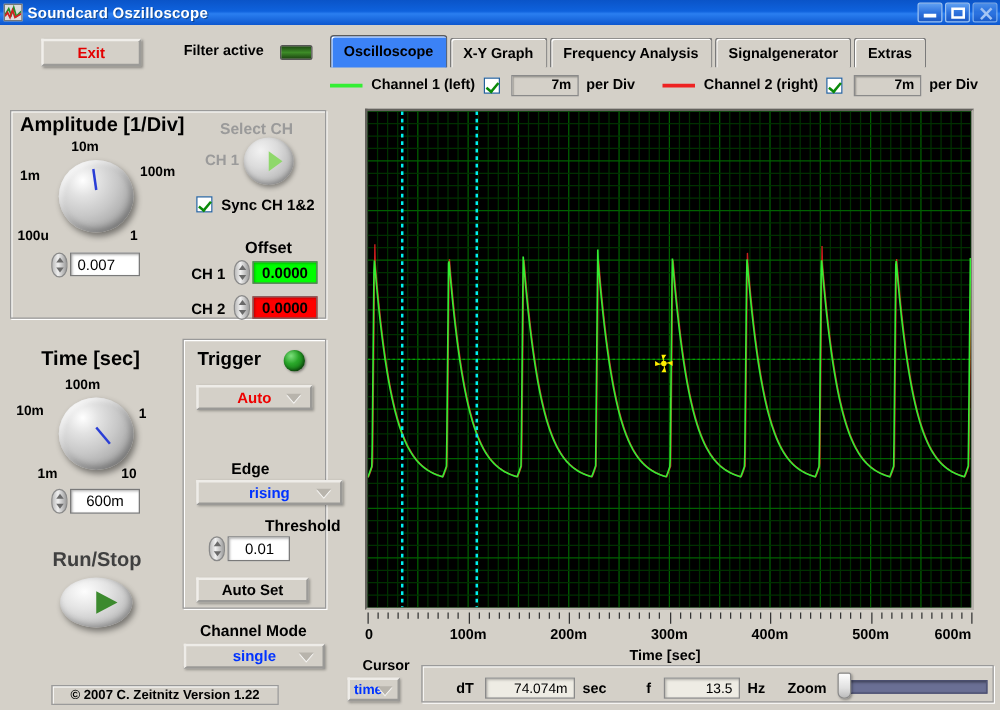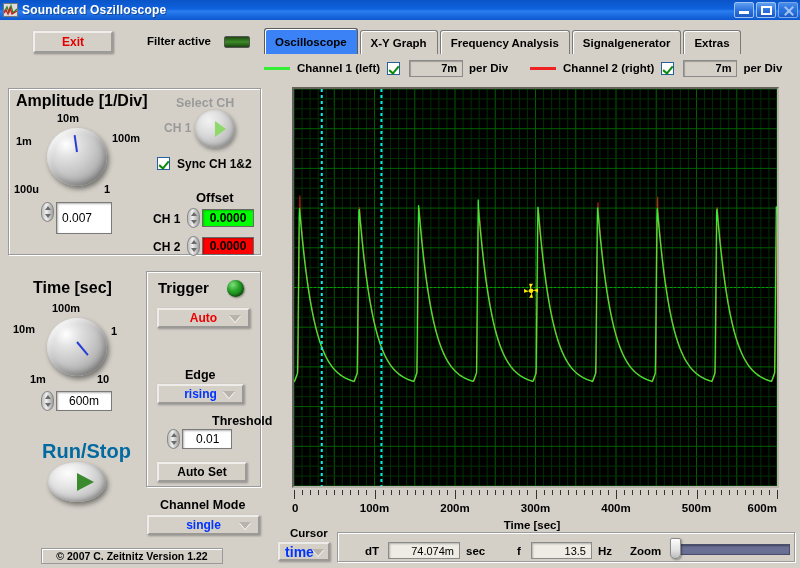--- a/index.html
+++ b/index.html
@@ -149,21 +149,21 @@
   .ch-tag { position:absolute; font-size:12px; font-weight:bold; color:#000; }
   .offset-box {
     position:absolute; width:52px; height:18px; border:1px solid #6a6a6a;
     font-size:12px; font-weight:bold; color:#000;
     display:flex; align-items:center; justify-content:center; cursor:text;
     box-shadow:inset 1px 1px 2px rgba(0,0,0,.25);
   }
 
   
   #time-title { left:33px; top:279px; }
-  .runstop-lbl { position:absolute; left:42px; top:440px; font-size:20px; font-weight:bold; color:#0369a1; }
+  .runstop-lbl { position:absolute; left:42px; top:440px; font-size:16px; font-weight:bold; color:#404040; }
   .runstop-btn {
     position:absolute; left:48px; top:462px; width:58px; height:40px; border-radius:50%;
     background:radial-gradient(ellipse at 34% 28%, #fdfdfd 0%, #e4e4e4 35%, #c4c4c4 68%, #9c9c9c 100%);
     box-shadow:2px 3px 5px rgba(0,0,0,.45), inset -2px -2px 5px rgba(0,0,0,.25);
     cursor:pointer;
   }
   .runstop-btn::after {
     content:""; position:absolute; right:12px; top:11px;
     border-left:17px solid #3c8a2e; border-top:9px solid transparent; border-bottom:9px solid transparent;
   }
@@ -312,21 +312,21 @@
   <div class="knob" style="left:47px; top:128px;">
     <div class="needle" style="transform:translateX(-50%) rotate(-8deg)"></div>
   </div>
   <div class="knob-scale" style="left:57px; top:112px;">10m</div>
   <div class="knob-scale" style="left:112px; top:132px;">100m</div>
   <div class="knob-scale" style="left:16px; top:135px;">1m</div>
   <div class="knob-scale" style="left:14px; top:183px;">100u</div>
   <div class="knob-scale" style="left:104px; top:183px;">1</div>
 
   <div class="spinner" style="left:41px; top:202px;"></div>
-  <div class="valbox" style="left:56px; top:202px; width:56px; height:32px;">0.007</div>
+  <div class="valbox" style="left:56px; top:202px; width:56px; height:19px;">0.007</div>
 
   <div class="selch-title" style="left:176px; top:96px;">Select CH</div>
   <div class="selch-lbl" style="left:164px; top:121px;">CH 1</div>
   <div class="selch-knob" style="left:195px; top:110px;"></div>
   <div class="chk" style="position:absolute; left:157px; top:157px; margin:0;"></div>
   <div class="sync-lbl" style="left:177px; top:157px;">Sync CH 1&amp;2</div>
 
   <div class="offset-title" style="left:196px; top:190px;">Offset</div>
   <div class="ch-tag" style="left:153px; top:212px;">CH 1</div>
   <div class="spinner" style="left:187px; top:208px;"></div>
@@ -352,21 +352,21 @@
 
   <div class="frame" id="trig-frame"></div>
   <div class="trig-title">Trigger</div>
   <div class="trig-led"></div>
 
   <div class="dropdown" style="left:157px; top:308px; width:93px; height:20px; color:#ee0000;">
     <span>Auto</span>
     <span class="arrow"></span>
   </div>
   <div class="sublbl" style="left:185px; top:368px;">Edge</div>
-  <div class="dropdown" style="left:157px; top:384px; width:87px; height:20px; color:#0033ff;">
+  <div class="dropdown" style="left:157px; top:384px; width:117px; height:20px; color:#0033ff;">
     <span>rising</span>
     <span class="arrow"></span>
   </div>
   <div class="sublbl" style="left:170px; top:414px;margin-left:42px;">Threshold</div>
   <div class="spinner" style="left:167px; top:429px;"></div>
   <div class="valbox" style="left:182px; top:429px; width:50px; height:20px;padding-left:13px;">0.01</div>
   <div class="autoset-btn">Auto Set</div>
 
   <div class="sublbl" style="left:160px; top:498px;">Channel Mode</div>
   <div class="dropdown" style="left:147px; top:515px; width:113px; height:20px; color:#0033ff;">
@@ -567,21 +567,21 @@
           <div class="xlabel" style="left: 324px;">400m</div>
           <div class="xlabel" style="left: 404.5px;">500m</div>
           <div class="xlabel" style="left: 485px; transform: translateX(-100%);">600m</div>
         </div>
       <div class="axis-title" style="left:-28px;">Time [sec]</div>
     </div>
   </div>
 
   <div class="cursor-lbl">Cursor</div>
   <div class="frame" id="cursor-frame"></div>
-  <div class="dropdown" style="left:278px; top:542px; width:52px; height:19px; color:#0033ff; font-size:14px;">
+  <div class="dropdown" style="left:278px; top:542px; width:42px; height:19px; color:#0033ff; font-size:11px;">
     <span style="margin-right:9px">time</span>
     <span class="arrow" style="right:4px;"></span>
   </div>
   <div class="cbar-txt" style="left:365px; top:545px;">dT</div>
   <div class="cbox" style="left:388px; top:542px; width:72px;">74.074m</div>
   <div class="cbar-txt" style="left:466px; top:545px;">sec</div>
   <div class="cbar-txt" style="left:517px; top:545px;">f</div>
   <div class="cbox" style="left:531px; top:542px; width:61px;">13.5</div>
   <div class="cbar-txt" style="left:598px; top:545px;">Hz</div>
   <div class="cbar-txt" style="left:630px; top:545px;">Zoom</div>

